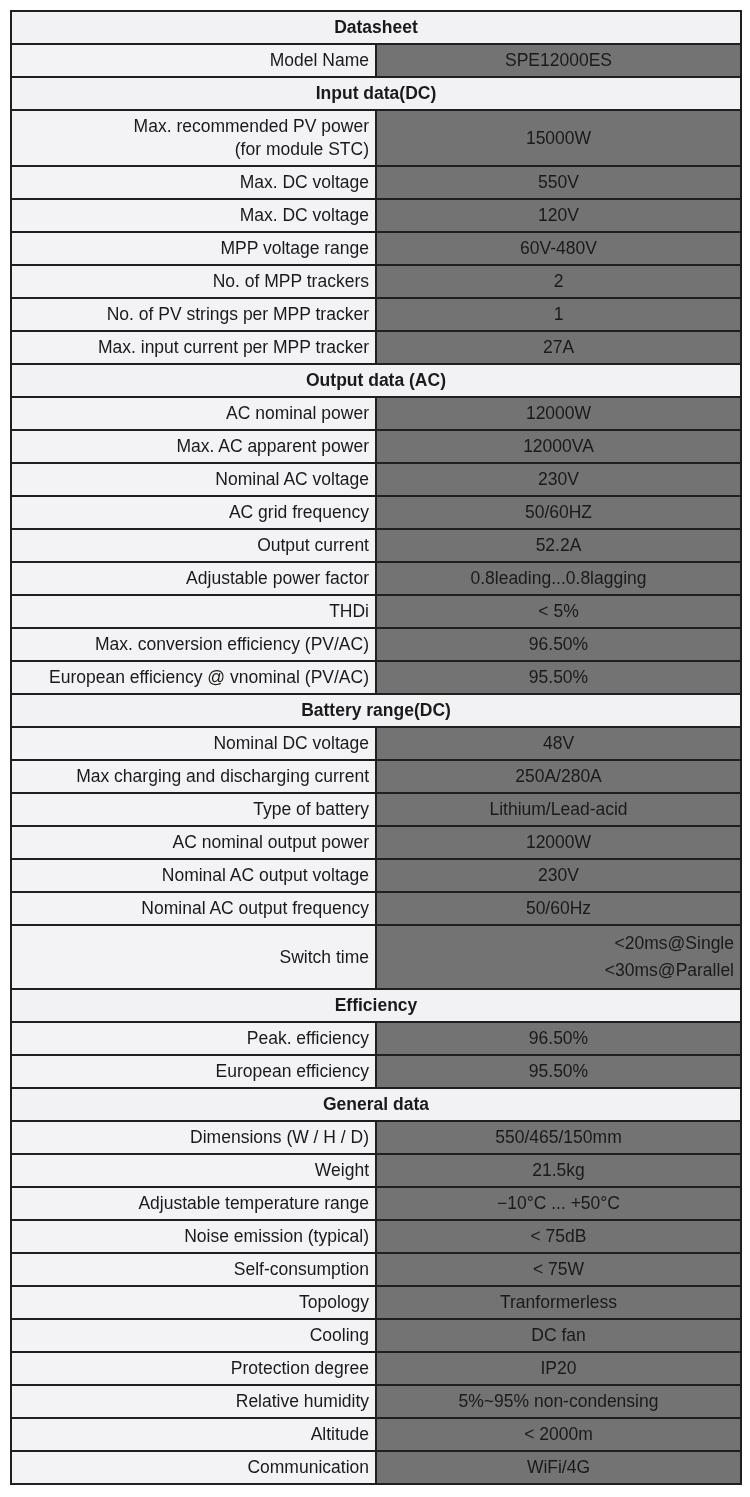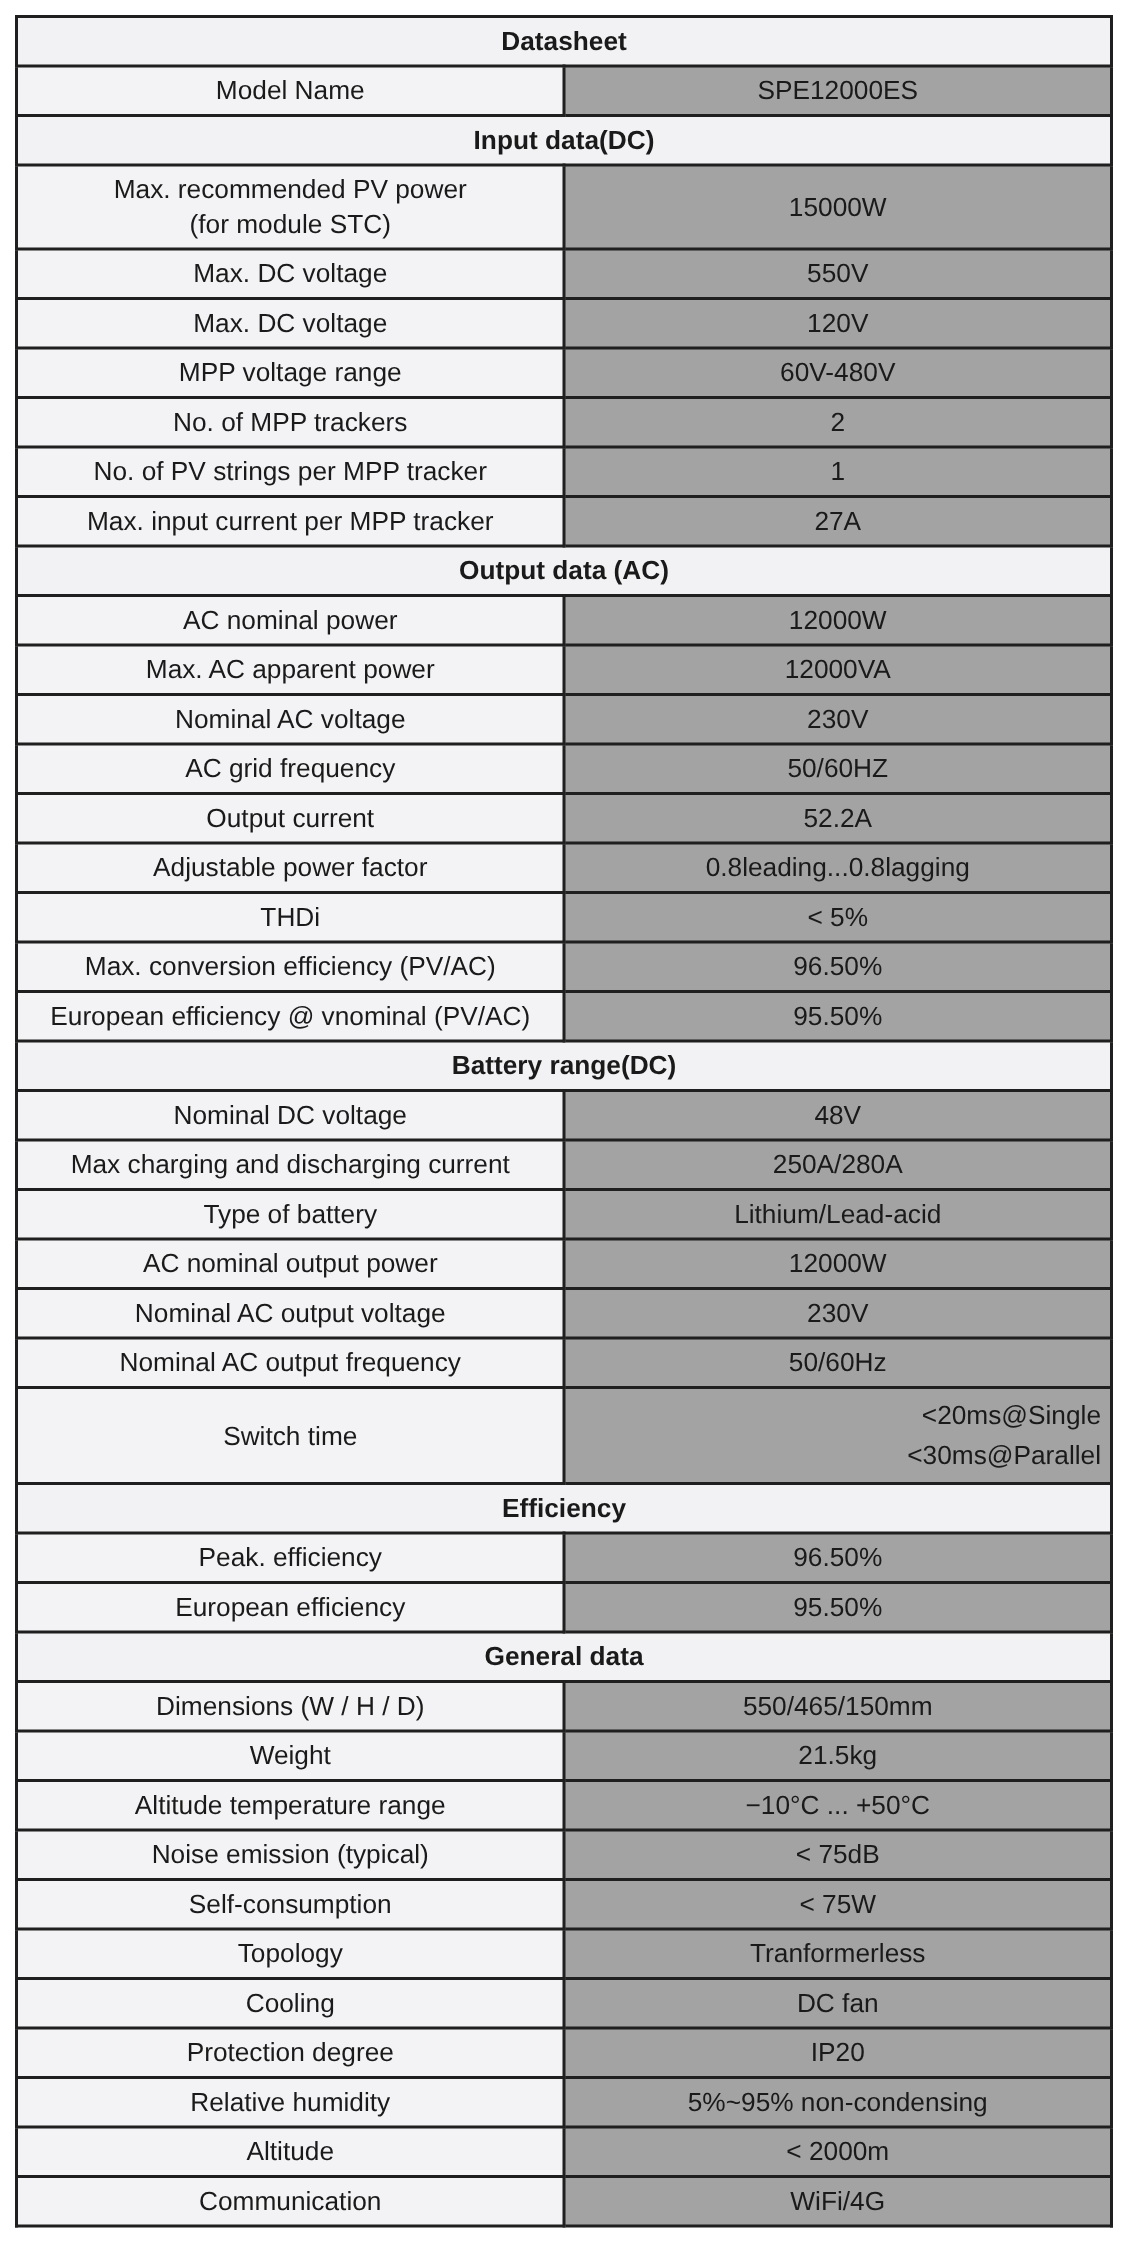--- a/index.html
+++ b/index.html
@@ -30,24 +30,24 @@
     height: 33px;
     vertical-align: middle;
   }
   td.section-cell {
     background: #f2f2f4;
     font-weight: bold;
     text-align: center;
   }
   td.label-cell {
     background: #f3f3f5;
-    text-align: center;
+    text-align: right;
   }
   td.value-cell {
-    background: #a3a3a3;
+    background: #737373;
     text-align: center;
   }
   td .line { display: block; }
   td.value-cell .line { padding: 2px 0; text-align: right; }
 </style>
 </head>
 <body>
 
 <div class="page">
   <table class="datasheet">
@@ -186,21 +186,21 @@
         </tr>
         <tr>
           <td class="label-cell">Dimensions (W / H / D)</td>
           <td class="value-cell">550/465/150mm</td>
         </tr>
         <tr>
           <td class="label-cell">Weight</td>
           <td class="value-cell">21.5kg</td>
         </tr>
         <tr>
-          <td class="label-cell">Altitude temperature range</td>
+          <td class="label-cell">Adjustable temperature range</td>
           <td class="value-cell">−10°C ... +50°C</td>
         </tr>
         <tr>
           <td class="label-cell">Noise emission (typical)</td>
           <td class="value-cell">&lt; 75dB</td>
         </tr>
         <tr>
           <td class="label-cell">Self-consumption</td>
           <td class="value-cell">&lt; 75W</td>
         </tr>

